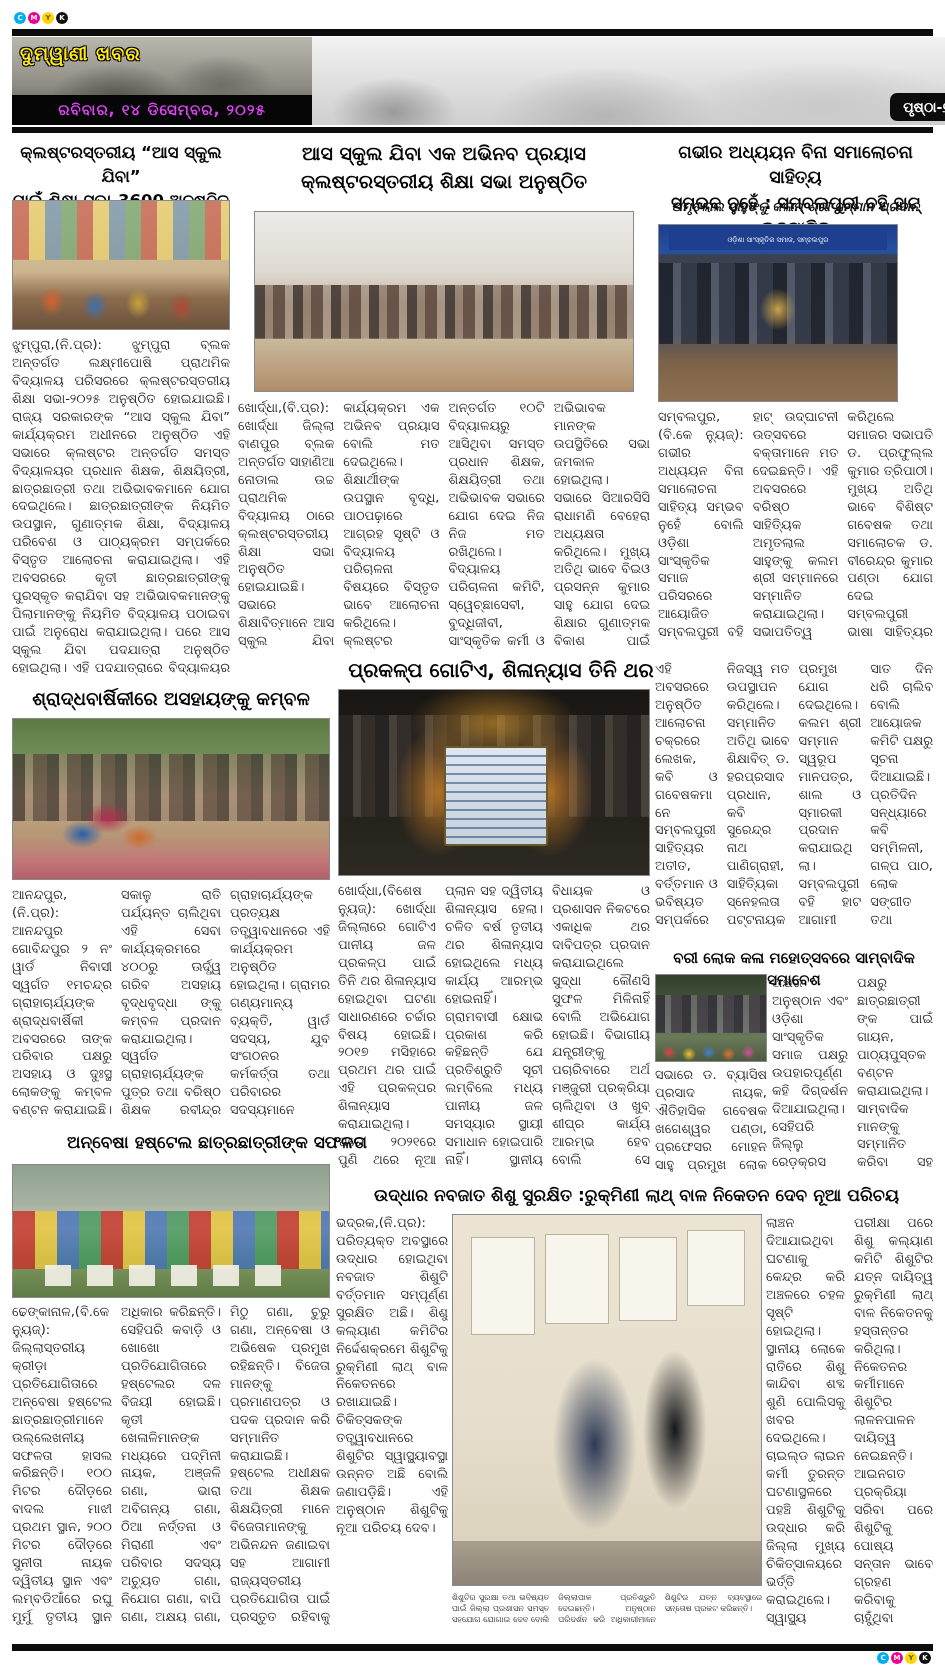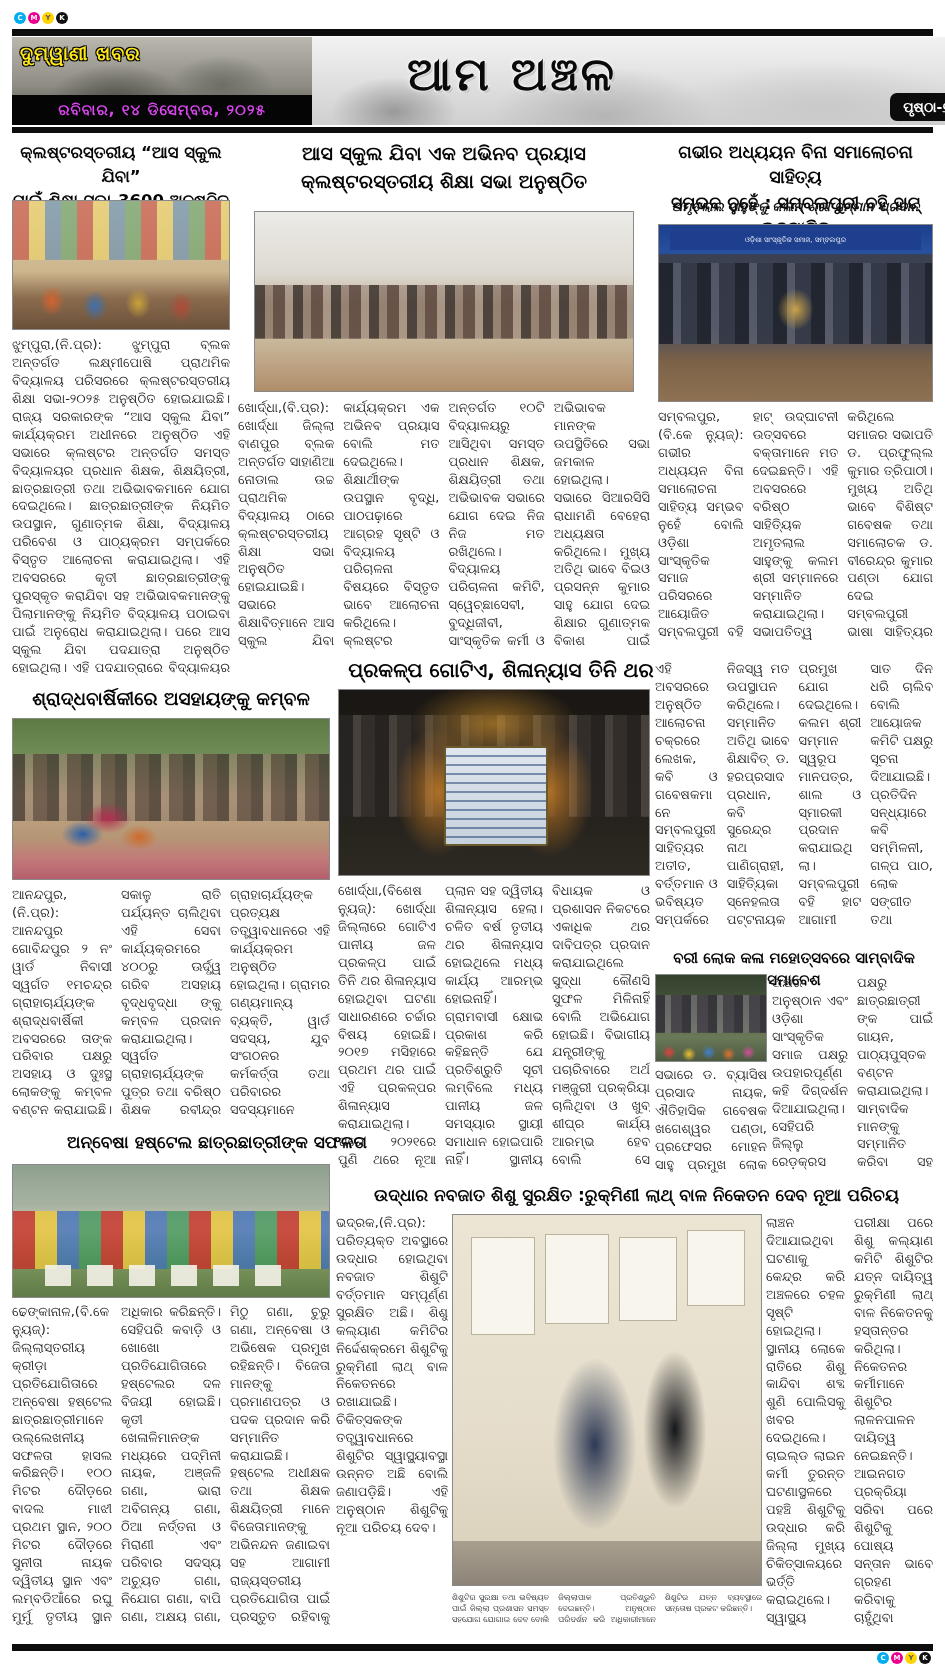--- a/index.html
+++ b/index.html
@@ -100,39 +100,38 @@
   <span class="dot y">Y</span>
   <span class="dot k">K</span>
 </div>
 <div class="abs bar" style="left:12px;top:29px;width:921px;height:7px;"></div>
 
 <div class="abs masthead">
   <div class="banner-left">
     <div class="brand">ଦୁମ୍ୱାଣୀ ଖବର</div>
     <div class="datebox">ରବିବାର, ୧୪ ଡିସେମ୍ବର, ୨୦୨୫</div>
   </div>
-  <div class="main-title">ଆମ ଅଞ୍ଚଳ</div>
   <div class="pagebadge">ପୃଷ୍ଠା-୭</div>
 </div>
 <div class="abs bar" style="left:12px;top:127px;width:921px;height:6px;"></div>
 
 <div class="abs hl" style="left:12px;top:141px;width:218px;font-size:16.5px;">କ୍ଲଷ୍ଟରସ୍ତରୀୟ “ଆସ ସ୍କୁଲ ଯିବା”
 ପାଇଁ ଶିକ୍ଷା ସଭା-3600 ଅନୁଷ୍ଠିତ</div>
 <div class="abs photo ph-classroom" style="left:12px;top:200px;width:218px;height:130px;"></div>
 <div class="abs body c1" style="left:12px;top:336px;width:218px;height:344px;overflow:hidden;">ଝୁମ୍ପୁରା,(ନି.ପ୍ର): ଝୁମ୍ପୁରା ବ୍ଲକ ଅନ୍ତର୍ଗତ ଲକ୍ଷ୍ମୀପୋଷି ପ୍ରାଥମିକ ବିଦ୍ୟାଳୟ ପରିସରରେ କ୍ଲଷ୍ଟରସ୍ତରୀୟ ଶିକ୍ଷା ସଭା-୨୦୨୫ ଅନୁଷ୍ଠିତ ହୋଇଯାଇଛି। ରାଜ୍ୟ ସରକାରଙ୍କ “ଆସ ସ୍କୁଲ ଯିବା” କାର୍ଯ୍ୟକ୍ରମ ଅଧୀନରେ ଅନୁଷ୍ଠିତ ଏହି ସଭାରେ କ୍ଲଷ୍ଟର ଅନ୍ତର୍ଗତ ସମସ୍ତ ବିଦ୍ୟାଳୟର ପ୍ରଧାନ ଶିକ୍ଷକ, ଶିକ୍ଷୟିତ୍ରୀ, ଛାତ୍ରଛାତ୍ରୀ ତଥା ଅଭିଭାବକମାନେ ଯୋଗ ଦେଇଥିଲେ। ଛାତ୍ରଛାତ୍ରୀଙ୍କ ନିୟମିତ ଉପସ୍ଥାନ, ଗୁଣାତ୍ମକ ଶିକ୍ଷା, ବିଦ୍ୟାଳୟ ପରିବେଶ ଓ ପାଠ୍ୟକ୍ରମ ସମ୍ପର୍କରେ ବିସ୍ତୃତ ଆଲୋଚନା କରାଯାଇଥିଲା। ଏହି ଅବସରରେ କୃତୀ ଛାତ୍ରଛାତ୍ରୀଙ୍କୁ ପୁରସ୍କୃତ କରାଯିବା ସହ ଅଭିଭାବକମାନଙ୍କୁ ପିଲାମାନଙ୍କୁ ନିୟମିତ ବିଦ୍ୟାଳୟ ପଠାଇବା ପାଇଁ ଅନୁରୋଧ କରାଯାଇଥିଲା। ପରେ ଆସ ସ୍କୁଲ ଯିବା ପଦଯାତ୍ରା ଅନୁଷ୍ଠିତ ହୋଇଥିଲା। ଏହି ପଦଯାତ୍ରାରେ ବିଦ୍ୟାଳୟର ଛାତ୍ରଛାତ୍ରୀ ଓ ଶିକ୍ଷକଶିକ୍ଷୟିତ୍ରୀଙ୍କ ସମେତ ସମ୍ପୃକ୍ତ ଗ୍ରାମର ଗଣ୍ୟମାନ୍ୟ ବ୍ୟକ୍ତି ସାମିଲ ହୋଇଥିଲେ। ଶିଶୁ ଉପଯୋଗୀ ଶିକ୍ଷଣ ସାମଗ୍ରୀ ପ୍ରଦର୍ଶନୀ ମଧ୍ୟ ଆୟୋଜିତ ହୋଇଥିଲା। ପରିଶେଷରେ ଚୁଡ଼ାମଣିପୁର ଉଚ୍ଚ ପ୍ରାଥମିକ ବିଦ୍ୟାଳୟ ପ୍ରଧାନ ଶିକ୍ଷକ ଗଜେନ୍ଦ୍ର କୁମାର ଗଡ଼ତିଆ ଧନ୍ୟବାଦ ଅର୍ପଣ କରିଥିଲେ।</div>
 
 <div class="abs hl" style="left:238px;top:140px;width:412px;font-size:19px;">ଆସ ସ୍କୁଲ ଯିବା ଏକ ଅଭିନବ ପ୍ରୟାସ
 କ୍ଲଷ୍ଟରସ୍ତରୀୟ ଶିକ୍ଷା ସଭା ଅନୁଷ୍ଠିତ</div>
 <div class="abs photo ph-hall" style="left:254px;top:211px;width:380px;height:181px;"></div>
 <div class="abs body c4" style="left:238px;top:399px;width:412px;height:256px;overflow:hidden;">ଖୋର୍ଦ୍ଧା,(ବି.ପ୍ର): ଖୋର୍ଦ୍ଧା ଜିଲ୍ଲା ବାଣପୁର ବ୍ଲକ ଅନ୍ତର୍ଗତ ସାହାଣିଆ ନୋଡାଲ ଉଚ୍ଚ ପ୍ରାଥମିକ ବିଦ୍ୟାଳୟ ଠାରେ କ୍ଲଷ୍ଟରସ୍ତରୀୟ ଶିକ୍ଷା ସଭା ଅନୁଷ୍ଠିତ ହୋଇଯାଇଛି। ସଭାରେ ଶିକ୍ଷାବିତ୍‌ମାନେ ଆସ ସ୍କୁଲ ଯିବା କାର୍ଯ୍ୟକ୍ରମ ଏକ ଅଭିନବ ପ୍ରୟାସ ବୋଲି ମତ ଦେଇଥିଲେ। ଶିକ୍ଷାର୍ଥୀଙ୍କ ଉପସ୍ଥାନ ବୃଦ୍ଧି, ପାଠପଢ଼ାରେ ଆଗ୍ରହ ସୃଷ୍ଟି ଓ ବିଦ୍ୟାଳୟ ପରିଚାଳନା ବିଷୟରେ ବିସ୍ତୃତ ଭାବେ ଆଲୋଚନା କରିଥିଲେ। କ୍ଲଷ୍ଟର ଅନ୍ତର୍ଗତ ୧୦ଟି ବିଦ୍ୟାଳୟରୁ ଆସିଥିବା ସମସ୍ତ ପ୍ରଧାନ ଶିକ୍ଷକ, ଶିକ୍ଷୟିତ୍ରୀ ତଥା ଅଭିଭାବକ ସଭାରେ ଯୋଗ ଦେଇ ନିଜ ନିଜ ମତ ରଖିଥିଲେ। ବିଦ୍ୟାଳୟ ପରିଚାଳନା କମିଟି, ସ୍ୱେଚ୍ଛାସେବୀ, ବୁଦ୍ଧିଜୀବୀ, ସାଂସ୍କୃତିକ କର୍ମୀ ଓ ଅଭିଭାବକ ମାନଙ୍କ ଉପସ୍ଥିତିରେ ସଭା ଜମକାଳ ହୋଇଥିଲା। ସଭାରେ ସିଆରସିସି ରାଧାମଣି ବେହେରା ଅଧ୍ୟକ୍ଷତା କରିଥିଲେ। ମୁଖ୍ୟ ଅତିଥି ଭାବେ ବିଇଓ ପ୍ରସନ୍ନ କୁମାର ସାହୁ ଯୋଗ ଦେଇ ଶିକ୍ଷାର ଗୁଣାତ୍ମକ ବିକାଶ ପାଇଁ ସମସ୍ତଙ୍କ ସହଯୋଗ ଲୋଡ଼ିଥିଲେ। ଏଥିରେ ଶିକ୍ଷକ ଗଣେଶ ବେହେରା, ସୀମାଞ୍ଚଳ ନାୟକ, ଏମ୍. ଟି. କୋନା, ଦ୍ୱିବାଚରଣ ଖୋସଲା, ପି. ଗୋବିନ୍ଦ ରାଓ ପ୍ରମୁଖ କାର୍ଯ୍ୟକ୍ରମ ପରିଚାଳନା କରିଥିଲେ। ଶେଷରେ ୨୦ଟି ବିଦ୍ୟାଳୟର କୃତୀ ଶିକ୍ଷାର୍ଥୀଙ୍କୁ ପୁରସ୍କାର ପ୍ରଦାନ କରାଯିବା ସହ ପ୍ରଧାନ ଶିକ୍ଷକ ଶିକ୍ଷୟିତ୍ରୀ ତଥା ଅଭିଭାବକ ମାନଙ୍କୁ ଧନ୍ୟବାଦ ଅର୍ପଣ କରାଯାଇଥିଲା। ଏହି ସଭାକୁ କେନ୍ଦୁଝର ଜିଲ୍ଲା ଶିକ୍ଷା ଅଧିକାରୀ ପରିଦର୍ଶନ କରି ସନ୍ତୋଷ ପ୍ରକଟ କରିଥିଲେ।</div>
 
 <div class="abs hl" style="left:658px;top:140px;width:275px;font-size:17.5px;">ଗଭୀର ଅଧ୍ୟୟନ ବିନା ସମାଲୋଚନା ସାହିତ୍ୟ
 ସମ୍ଭବ ନୁହେଁ : ସମ୍ବଲପୁରୀ ବହି ହାଟ୍ ଉଦ୍‌ଘାଟିତ</div>
 <div class="abs sub" style="left:658px;top:199px;width:275px;font-size:13px;">ଅମୃତଲାଲ ସାହୁଙ୍କୁ କଲମ ଶ୍ରୀ ସମ୍ମାନ ପ୍ରଦାନ</div>
-<div class="abs photo ph-award" style="left:658px;top:224px;width:275px;height:178px;">
+<div class="abs photo ph-award" style="left:658px;top:224px;width:240px;height:178px;">
   <div style="position:absolute;left:4%;top:3%;width:92%;height:11%;background:#1d3f8d;color:#fff;font-size:7px;display:flex;align-items:center;justify-content:center;overflow:hidden;">ଓଡ଼ିଶା ସାଂସ୍କୃତିକ ସମାଜ, ସମ୍ବଲପୁର</div>
 </div>
 <div class="abs body c3" style="left:658px;top:408px;width:275px;height:246px;overflow:hidden;">ସମ୍ବଲପୁର,(ବି.କେ ନ୍ୟୁଜ୍): ଗଭୀର ଅଧ୍ୟୟନ ବିନା ସମାଲୋଚନା ସାହିତ୍ୟ ସମ୍ଭବ ନୁହେଁ ବୋଲି ଓଡ଼ିଶା ସାଂସ୍କୃତିକ ସମାଜ ପରିସରରେ ଆୟୋଜିତ ସମ୍ବଲପୁରୀ ବହି ହାଟ୍ ଉଦ୍‌ଘାଟନୀ ଉତ୍ସବରେ ବକ୍ତାମାନେ ମତ ଦେଇଛନ୍ତି। ଏହି ଅବସରରେ ବରିଷ୍ଠ ସାହିତ୍ୟିକ ଅମୃତଲାଲ ସାହୁଙ୍କୁ କଲମ ଶ୍ରୀ ସମ୍ମାନରେ ସମ୍ମାନିତ କରାଯାଇଥିଲା। ସଭାପତିତ୍ୱ କରିଥିଲେ ସମାଜର ସଭାପତି ଡ. ପ୍ରଫୁଲ୍ଲ କୁମାର ତ୍ରିପାଠୀ। ମୁଖ୍ୟ ଅତିଥି ଭାବେ ବିଶିଷ୍ଟ ଗବେଷକ ତଥା ସମାଲୋଚକ ଡ. ବୀରେନ୍ଦ୍ର କୁମାର ପଣ୍ଡା ଯୋଗ ଦେଇ ସମ୍ବଲପୁରୀ ଭାଷା ସାହିତ୍ୟର ବିକାଶ ଧାରା ଉପରେ ଆଲୋକପାତ କରିଥିଲେ। ସମ୍ବଲପୁରୀ ଭାଷାରେ ଲିଖିତ ଶତାଧିକ ପୁସ୍ତକ ଏହି ହାଟରେ ସ୍ଥାନ ପାଇଛି।</div>
 <div class="abs body c4" style="left:655px;top:660px;width:278px;height:284px;overflow:hidden;">ଏହି ଅବସରରେ ଅନୁଷ୍ଠିତ ଆଲୋଚନା ଚକ୍ରରେ ଲେଖକ, କବି ଓ ଗବେଷକମାନେ ସମ୍ବଲପୁରୀ ସାହିତ୍ୟର ଅତୀତ, ବର୍ତ୍ତମାନ ଓ ଭବିଷ୍ୟତ ସମ୍ପର୍କରେ ନିଜସ୍ୱ ମତ ଉପସ୍ଥାପନ କରିଥିଲେ। ସମ୍ମାନିତ ଅତିଥି ଭାବେ ଶିକ୍ଷାବିତ୍ ଡ. ହରପ୍ରସାଦ ପ୍ରଧାନ, କବି ସୁରେନ୍ଦ୍ର ନାଥ ପାଣିଗ୍ରାହୀ, ସାହିତ୍ୟିକା ସ୍ନେହଲତା ପଟ୍ଟନାୟକ ପ୍ରମୁଖ ଯୋଗ ଦେଇଥିଲେ। କଲମ ଶ୍ରୀ ସମ୍ମାନ ସ୍ୱରୂପ ମାନପତ୍ର, ଶାଲ ଓ ସ୍ମାରକୀ ପ୍ରଦାନ କରାଯାଇଥିଲା। ସମ୍ବଲପୁରୀ ବହି ହାଟ ଆଗାମୀ ସାତ ଦିନ ଧରି ଚାଲିବ ବୋଲି ଆୟୋଜକ କମିଟି ପକ୍ଷରୁ ସୂଚନା ଦିଆଯାଇଛି। ପ୍ରତିଦିନ ସନ୍ଧ୍ୟାରେ କବି ସମ୍ମିଳନୀ, ଗଳ୍ପ ପାଠ, ଲୋକ ସଙ୍ଗୀତ ତଥା ସାଂସ୍କୃତିକ କାର୍ଯ୍ୟକ୍ରମ ଅନୁଷ୍ଠିତ ହେବାର ବ୍ୟବସ୍ଥା ରହିଛି। ନୂଆ ପିଢ଼ିକୁ ମାତୃଭାଷା ପ୍ରତି ଆକୃଷ୍ଟ କରିବା ଏହି ଆୟୋଜନର ମୁଖ୍ୟ ଲକ୍ଷ୍ୟ ବୋଲି ଆୟୋଜକମାନେ କହିଛନ୍ତି। ଏହି କାର୍ଯ୍ୟକ୍ରମରେ ସହରର ବିଭିନ୍ନ ଅନୁଷ୍ଠାନର ପ୍ରତିନିଧି, ଛାତ୍ରଛାତ୍ରୀ ତଥା ପୁସ୍ତକପ୍ରେମୀ ବହୁ ସଂଖ୍ୟାରେ ଯୋଗ ଦେଇଥିଲେ। ଅତିଥି ପରିଚୟ ପ୍ରଦାନ କରିଥିଲେ ସମ୍ପାଦକ ଅଜିତ କୁମାର ପଟେଲ ଏବଂ ଧନ୍ୟବାଦ ଅର୍ପଣ କରିଥିଲେ କୋଷାଧ୍ୟକ୍ଷ ରମେଶ ଚନ୍ଦ୍ର ମିଶ୍ର। ଶେଷରେ ସମ୍ବଲପୁରୀ ଲୋକ ନୃତ୍ୟ ପରିବେଷଣ ଦର୍ଶକଙ୍କୁ ମନ୍ତ୍ରମୁଗ୍ଧ କରିଥିଲା।</div>
 
 <div class="abs hl" style="left:12px;top:686px;width:318px;font-size:18.5px;">ଶ୍ରାଦ୍ଧବାର୍ଷିକୀରେ ଅସହାୟଙ୍କୁ କମ୍ବଳ ବଣ୍ଟନ</div>
 <div class="abs photo ph-blanket" style="left:12px;top:718px;width:318px;height:162px;"></div>
 <div class="abs body c3" style="left:12px;top:886px;width:318px;height:240px;overflow:hidden;">ଆନନ୍ଦପୁର,(ନି.ପ୍ର): ଆନନ୍ଦପୁର ଗୋବିନ୍ଦପୁର ୨ ନଂ ୱାର୍ଡ ନିବାସୀ ସ୍ୱର୍ଗତ ୧ମଚନ୍ଦ୍ର ଗ୍ରାହାଚାର୍ଯ୍ୟଙ୍କ ଶ୍ରାଦ୍ଧବାର୍ଷିକୀ ଅବସରରେ ତାଙ୍କ ପରିବାର ପକ୍ଷରୁ ଅସହାୟ ଓ ଦୁଃସ୍ଥ ଲୋକଙ୍କୁ କମ୍ବଳ ବଣ୍ଟନ କରାଯାଇଛି। ସକାଳୁ ରାତି ପର୍ଯ୍ୟନ୍ତ ଚାଲିଥିବା ଏହି ସେବା କାର୍ଯ୍ୟକ୍ରମରେ ୪୦୦ରୁ ଊର୍ଦ୍ଧ୍ୱ ଗରିବ ଅସହାୟ ବୃଦ୍ଧବୃଦ୍ଧା ଙ୍କୁ କମ୍ବଳ ପ୍ରଦାନ କରାଯାଇଥିଲା। ସ୍ୱର୍ଗତ ଗ୍ରାହାଚାର୍ଯ୍ୟଙ୍କ ପୁତ୍ର ତଥା ବରିଷ୍ଠ ଶିକ୍ଷକ ରବୀନ୍ଦ୍ର ଗ୍ରାହାଚାର୍ଯ୍ୟଙ୍କ ପ୍ରତ୍ୟକ୍ଷ ତତ୍ତ୍ୱାବଧାନରେ ଏହି କାର୍ଯ୍ୟକ୍ରମ ଅନୁଷ୍ଠିତ ହୋଇଥିଲା। ଗ୍ରାମର ଗଣ୍ୟମାନ୍ୟ ବ୍ୟକ୍ତି, ୱାର୍ଡ ସଦସ୍ୟ, ଯୁବ ସଂଗଠନର କର୍ମକର୍ତ୍ତା ତଥା ପରିବାରର ସଦସ୍ୟମାନେ ବଣ୍ଟନ କାର୍ଯ୍ୟରେ ସହଯୋଗ କରିଥିଲେ। ଏହି ମହତ୍ ଉଦ୍ୟମକୁ ଅଞ୍ଚଳବାସୀ ଭୂୟସୀ ପ୍ରଶଂସା କରିଛନ୍ତି। ଶୀତ ଦିନରେ ଅସହାୟ ଲୋକଙ୍କ ପାଇଁ ଏଭଳି ସେବା ବଡ଼ ଆଶୀର୍ବାଦ ବୋଲି ହିତାଧିକାରୀମାନେ କହିଛନ୍ତି। ପରିଶେଷରେ ପରିବାର ପକ୍ଷରୁ ସମସ୍ତ ସହଯୋଗୀ ତଥା ଉପସ୍ଥିତ ଲୋକଙ୍କୁ ଧନ୍ୟବାଦ ଅର୍ପଣ କରାଯାଇଥିଲା। ଏହି ଅବସରରେ ଗରିବ ଲୋକଙ୍କୁ ଖାଦ୍ୟ ବଣ୍ଟନ ମଧ୍ୟ କରାଯାଇଥିଲା।</div>
 
 <div class="abs hl" style="left:338px;top:656px;width:312px;font-size:20px;margin-left:7px;">ପ୍ରକଳ୍ପ ଗୋଟିଏ, ଶିଳାନ୍ୟାସ ତିନି ଥର</div>

